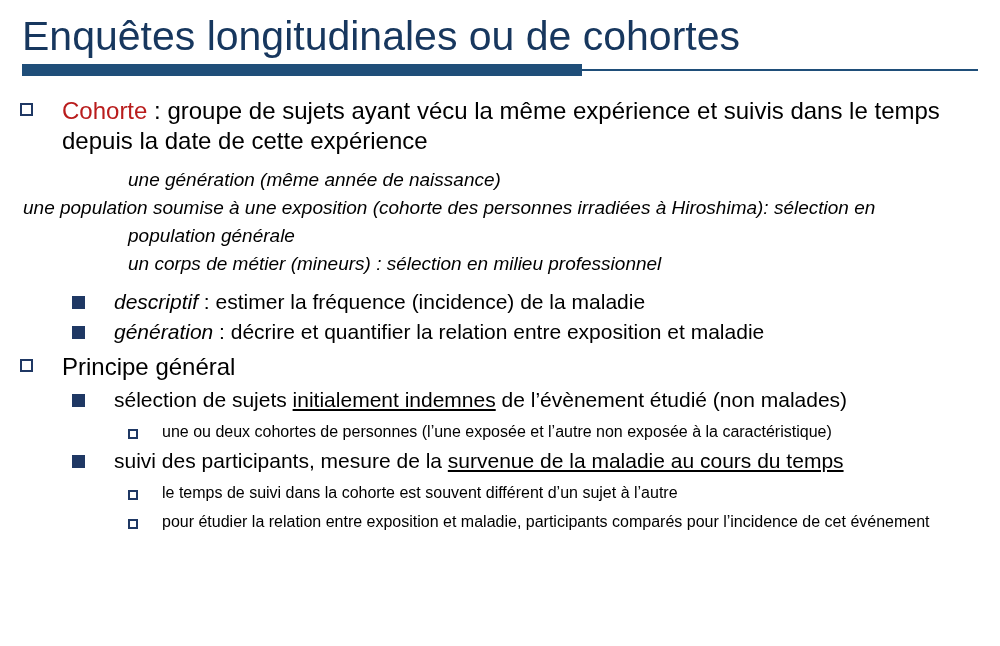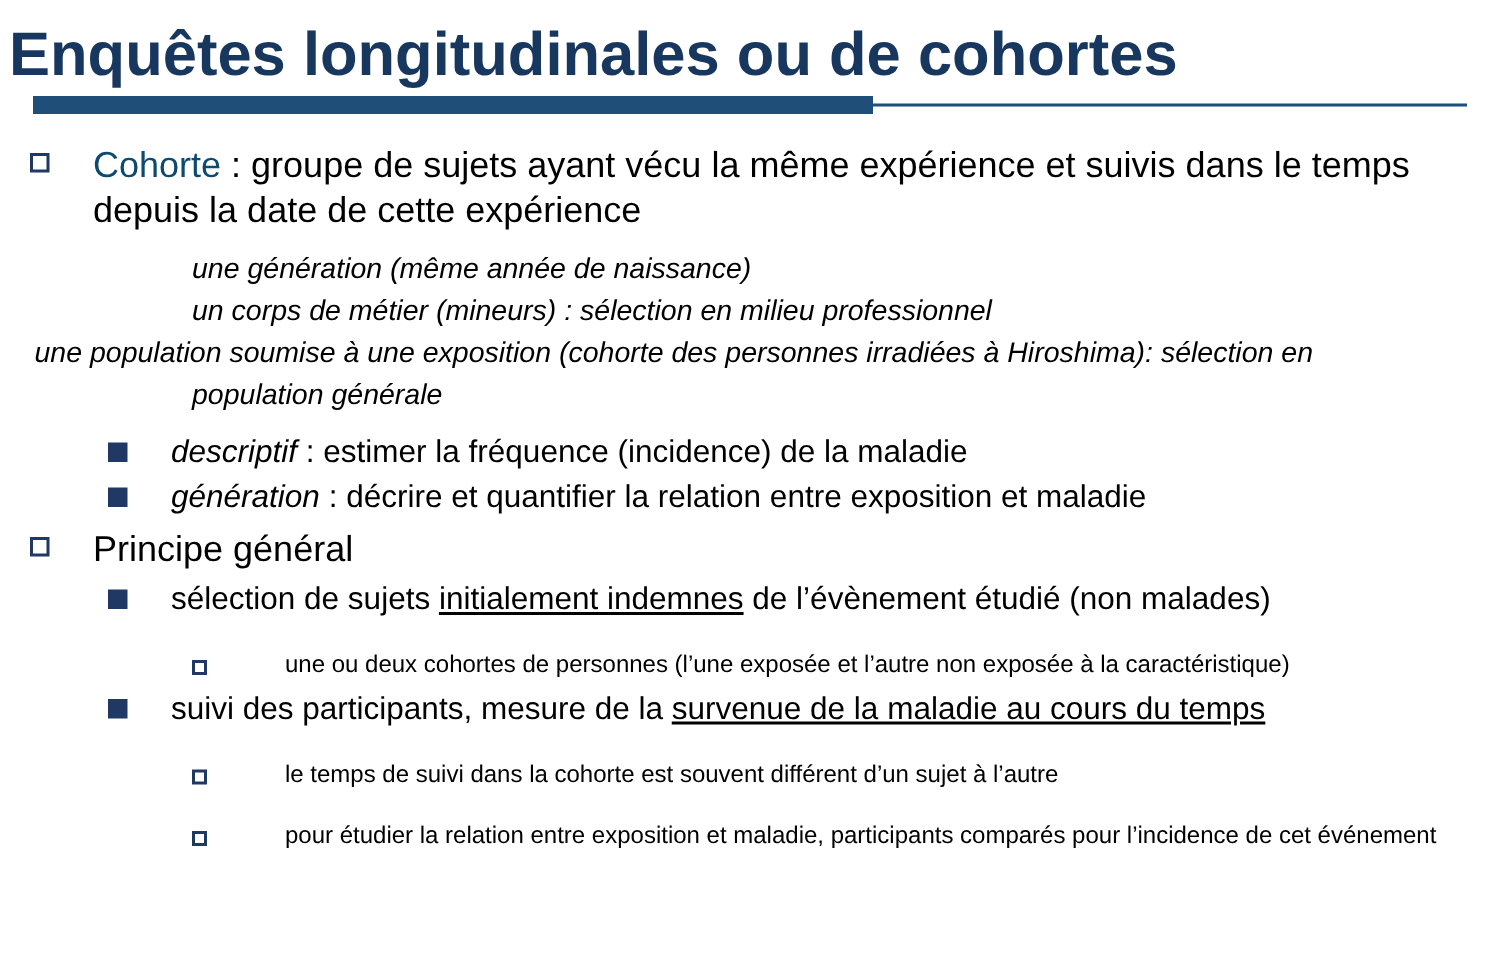--- a/index.html
+++ b/index.html
@@ -16,25 +16,25 @@
   }
   .slide {
     position: relative;
     width: 1000px;
     height: 646px;
     box-sizing: border-box;
     padding: 0;
   }
   .title {
     position: absolute;
-    left: 6px;
+    left: 22px;
     top: 12px;
     font-size: 41px;
     line-height: 48px;
-    font-weight: bold;
+    font-weight: normal;
     color: #17375e;
     letter-spacing: 0px;
     white-space: nowrap;
   }
   .rule-thin {
     position: absolute;
     left: 22px;
     top: 69px;
     width: 956px;
     height: 2px;
@@ -86,21 +86,21 @@
     border: 2px solid #1f3864;
     box-sizing: border-box;
   }
   .l1 > .txt {
     font-size: 24px;
     line-height: 30px;
     color: #000;
     padding-right: 30px;
   }
   .accent {
-    color: #0c4a6e;
+    color: #b91c1c;
   }
 
   
   .sub-italic {
     font-size: 19px;
     line-height: 28px;
     font-style: italic;
     color: #000;
     margin: 0 0 0 128px;
     padding-right: 58px;
@@ -125,22 +125,21 @@
     background: #1f3864;
   }
   .l2 > .txt {
     font-size: 21px;
     line-height: 28px;
     padding-right: 30px;
   }
 
   
   .l3 {
-    margin: 16px 0 0 128px;
-    gap: 28px;
+    margin: 4px 0 0 128px;
   }
   .l3 > .marker {
     width: 34px;
     padding-top: 5px;
   }
   .sq-open-sm {
     display: inline-block;
     width: 10px;
     height: 10px;
     border: 2px solid #1f3864;
@@ -172,22 +171,22 @@
   <div class="body">
 
     <div class="row l1">
       <span class="marker"><span class="sq-open"></span></span>
       <div class="txt"><span class="accent">Cohorte</span><span> : groupe de sujets ayant vécu la même expérience et suivis dans le temps depuis la date de cette expérience</span></div>
     </div>
 
     <div class="sp-a"></div>
 
     <div class="sub-italic">une génération (même année de naissance)</div>
+    <div class="sub-italic hang">une population soumise à une exposition (cohorte des personnes irradiées à Hiroshima): sélection en population générale</div>
     <div class="sub-italic">un corps de métier (mineurs) : sélection en milieu professionnel</div>
-    <div class="sub-italic hang">une population soumise à une exposition (cohorte des personnes irradiées à Hiroshima): sélection en population générale</div>
 
     <div class="sp-b"></div>
 
 
     <div class="sp-c"></div>
 
     <div class="row l2">
       <span class="marker"><span class="sq-fill"></span></span>
       <div class="txt"><span class="it">descriptif</span><span> : estimer la fréquence (incidence) de la maladie</span></div>
     </div>

